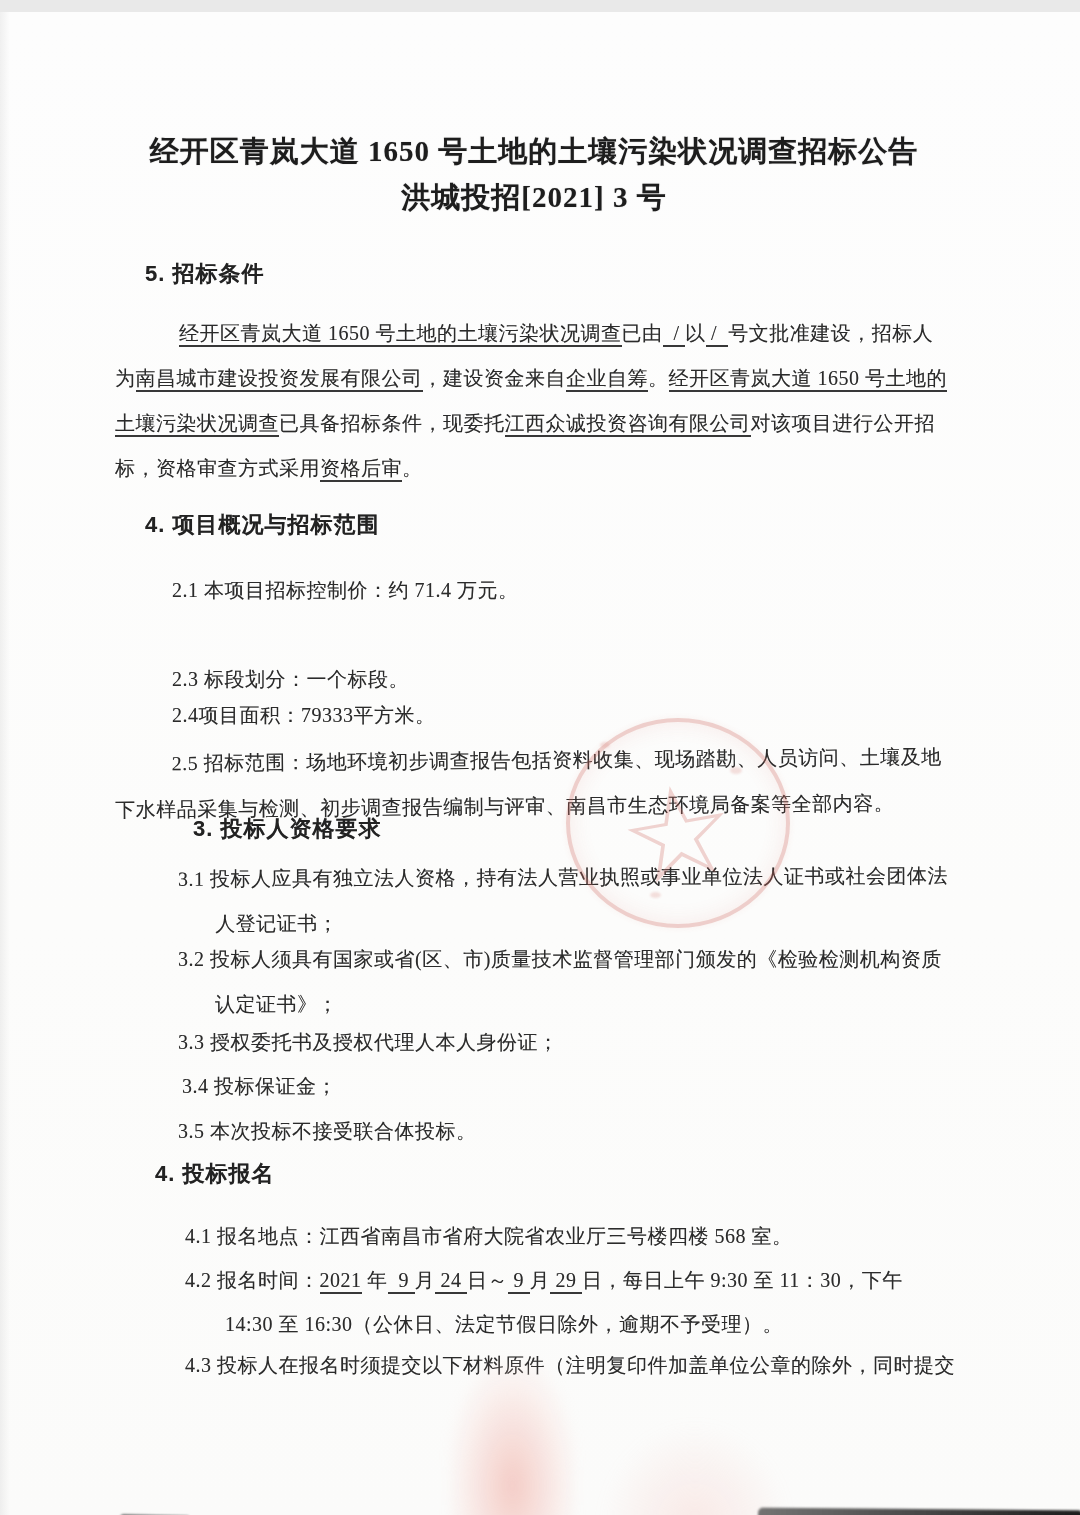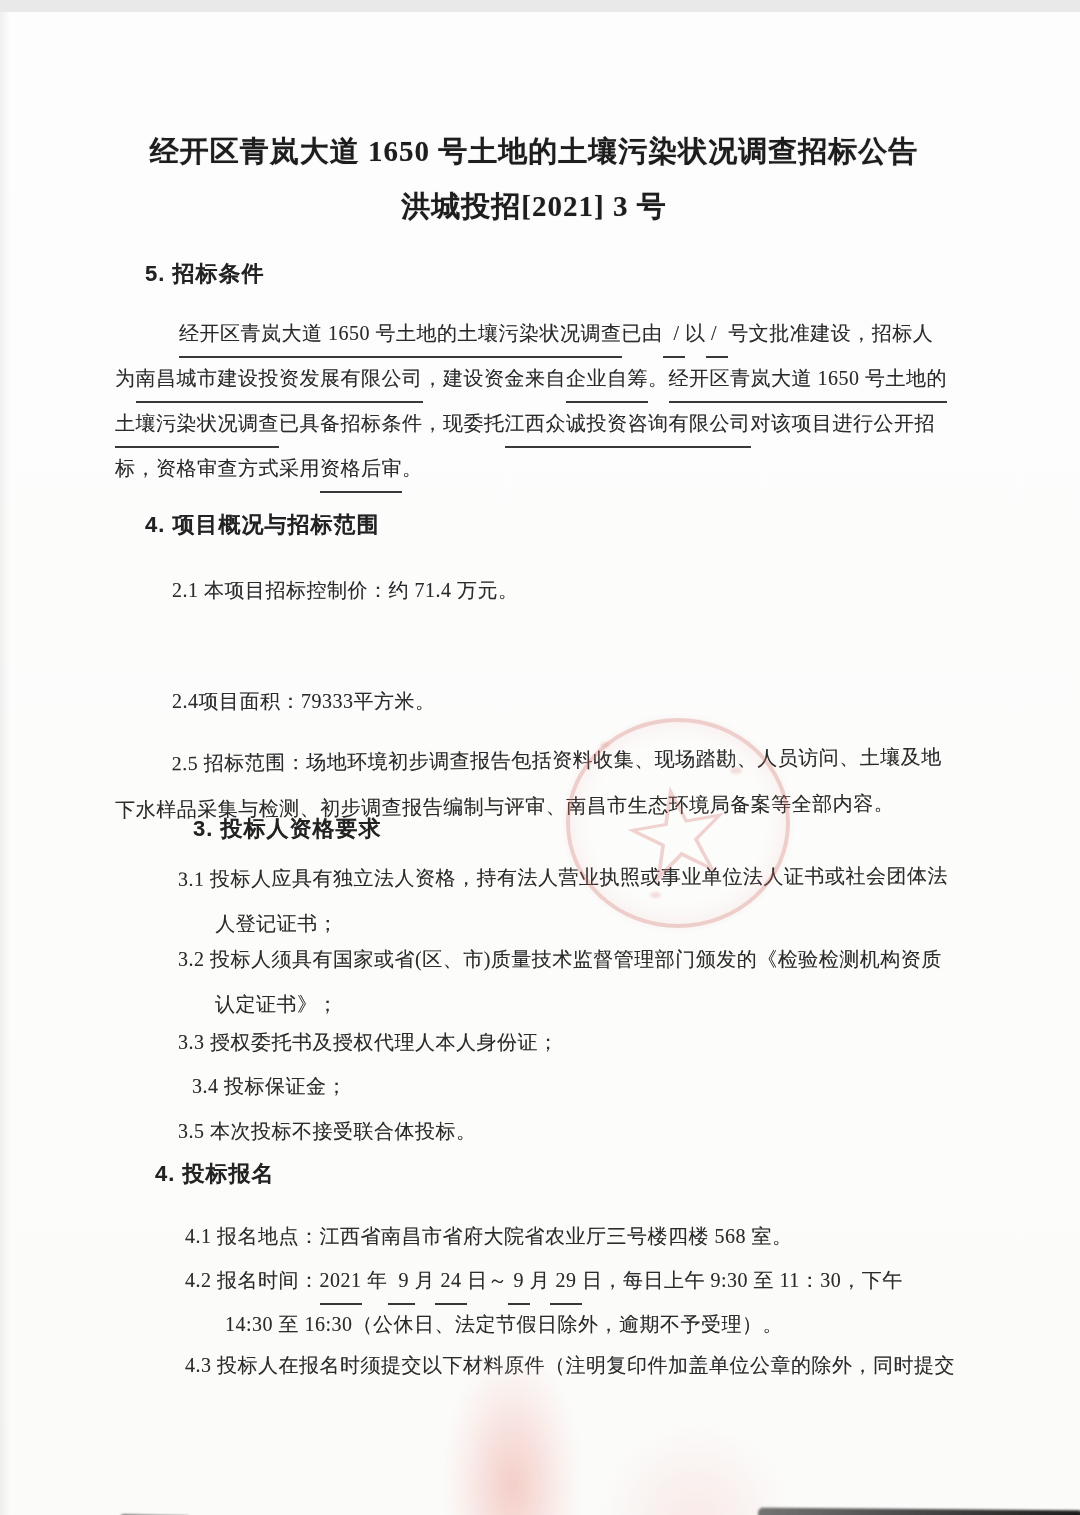--- a/index.html
+++ b/index.html
@@ -23,21 +23,21 @@
     font-family:"Liberation Sans","DejaVu Sans",sans-serif;
     font-weight:700;font-size:22px;color:#222;
     letter-spacing:1px;white-space:nowrap;
     text-shadow:0 0 .5px rgba(30,30,30,.4);
   }
   .body-text{
     font-size:20px;letter-spacing:.5px;line-height:45px;
     text-shadow:0 0 .6px rgba(50,50,50,.35);
   }
   .one-line{white-space:nowrap;}
-  .u{border-bottom:2px solid #383838;padding-bottom:12px;}
+  .u{border-bottom:2px solid #383838;padding-bottom:1px;}
   
   .stamp{pointer-events:none;opacity:.6;filter:blur(.7px);}
   .stamp-ring{
     position:absolute;inset:6px;border:4px solid rgba(206,102,92,.5);
     border-radius:50%;
     box-shadow:inset 0 0 22px rgba(214,120,110,.22), 0 0 6px rgba(214,120,110,.15);
   }
   .stamp-star{
     position:absolute;left:50%;top:55%;
     transform:translate(-50%,-50%) rotate(-10deg);
@@ -58,35 +58,36 @@
   .streak-left{background:rgba(55,55,55,.85);transform:rotate(1.2deg);}
   .streak-right{background:linear-gradient(90deg,rgba(60,60,60,.7),rgba(15,15,15,.95));transform:rotate(.5deg);}
   .edge-shade{background:linear-gradient(90deg,rgba(180,180,180,.18),transparent);}
 </style>
 </head>
 <body>
 
 <div class="page">
 
   <div class="blk doc-title" style="top:120px;">经开区青岚大道 1650 号土地的土壤污染状况调查招标公告</div>
-  <div class="blk doc-title" style="top:175px;">洪城投招[2021] 3 号</div>
+  <div class="blk doc-title" style="top:166px;">洪城投招[2021] 3 号</div>
 
   <div class="blk sec-heading" style="left:145px;top:247px;">5. 招标条件</div>
   <div class="blk body-text" style="left:115px;top:299px;width:838px;text-indent:64px;"><span class="u">经开区青岚大道 1650 号土地的土壤污染状况调查</span><span>已由</span><span class="u">&nbsp;&nbsp;/&nbsp;</span><span>以</span><span class="u">&nbsp;/&nbsp;&nbsp;</span><span>号文批准建设，招标人为</span><span class="u">南昌城市建设投资发展有限公司</span><span>，建设资金来自</span><span class="u">企业自筹</span><span>。</span><span class="u">经开区青岚大道 1650 号土地的土壤污染状况调查</span><span>已具备招标条件，现委托</span><span class="u">江西众诚投资咨询有限公司</span><span>对该项目进行公开招标，资格审查方式采用</span><span class="u">资格后审</span><span>。</span></div>
 
   <div class="blk sec-heading" style="left:145px;top:498px;">4. 项目概况与招标范围</div>
   <div class="blk body-text one-line" style="left:172px;top:556px;">2.1 本项目招标控制价：约 71.4 万元。</div>
-  <div class="blk body-text one-line" style="left:172px;top:667px;">2.4项目面积：79333平方米。</div>
+  <div class="blk body-text one-line" style="left:172px;top:645px;">2.3 标段划分：一个标段。</div>
+  <div class="blk body-text one-line" style="left:172px;top:681px;">2.4项目面积：79333平方米。</div>
   <div class="blk body-text" style="left:115px;top:725px;width:841px;text-indent:57px;line-height:46px;transform:rotate(-0.5deg);">2.5 招标范围：场地环境初步调查报告包括资料收集、现场踏勘、人员访问、土壤及地下水样品采集与检测、初步调查报告编制与评审、南昌市生态环境局备案等全部内容。</div>
 
   <div class="blk sec-heading" style="left:193px;top:802px;">3. 投标人资格要求</div>
   <div class="blk body-text" style="left:215px;top:843px;width:737px;text-indent:-37px;transform:rotate(-0.25deg);">3.1 投标人应具有独立法人资格，持有法人营业执照或事业单位法人证书或社会团体法人登记证书；</div>
   <div class="blk body-text" style="left:215px;top:925px;width:737px;text-indent:-37px;">3.2 投标人须具有国家或省(区、市)质量技术监督管理部门颁发的《检验检测机构资质认定证书》；</div>
   <div class="blk body-text one-line" style="left:178px;top:1008px;">3.3 授权委托书及授权代理人本人身份证；</div>
-  <div class="blk body-text one-line" style="left:192px;top:1052px;">3.4 投标保证金；</div>
+  <div class="blk body-text one-line" style="left:182px;top:1052px;">3.4 投标保证金；</div>
   <div class="blk body-text one-line" style="left:178px;top:1097px;">3.5 本次投标不接受联合体投标。</div>
 
   <div class="blk sec-heading" style="left:155px;top:1147px;text-align:right;">4. 投标报名</div>
   <div class="blk body-text one-line" style="left:185px;top:1202px;">4.1 报名地点：江西省南昌市省府大院省农业厅三号楼四楼 568 室。</div>
   <div class="blk body-text" style="left:225px;top:1246px;width:731px;text-indent:-40px;line-height:44px;"><span>4.2 报名时间：</span><span class="u">2021</span><span> 年</span><span class="u">&nbsp;&nbsp;9 </span><span>月</span><span class="u"> 24 </span><span>日～</span><span class="u"> 9 </span><span>月</span><span class="u"> 29 </span><span>日，每日上午 9:30 至 11：30，下午 14:30 至 16:30（公休日、法定节假日除外，逾期不予受理）。</span></div>
   <div class="blk body-text" style="left:185px;top:1331px;width:770px;">4.3 投标人在报名时须提交以下材料原件（注明复印件加盖单位公章的除外，同时提交</div>
 
   <div class="blk stamp" style="left:560px;top:700px;width:236px;height:222px;">
     <div class="stamp-ring"></div>
     <div class="stamp-star">☆</div>

